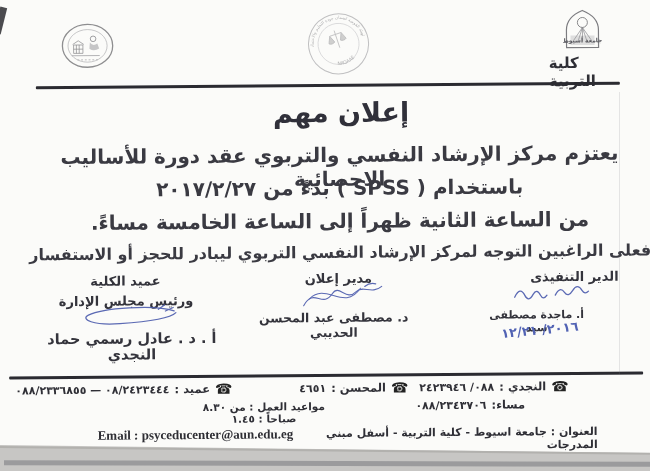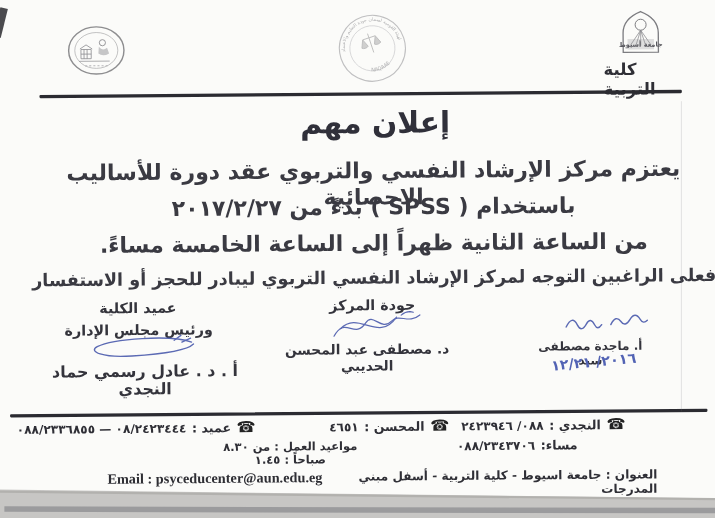--- a/index.html
+++ b/index.html
@@ -79,30 +79,31 @@
 
     <div class="abs rule" style="left:37px;top:84px;width:584px;"></div>
 
     <div class="abs title" style="left:42px;top:97px;width:600px;">إعلان مهم</div>
 
     <div class="abs bodyline" style="left:25px;top:143px;width:630px;">يعتزم مركز الإرشاد النفسي والتربوي عقد دورة للأساليب الاحصائية</div>
     <div class="abs bodyline" style="left:25px;top:176px;width:630px;">باستخدام ( SPSS ) بدءً من ٢٠١٧/٢/٢٧</div>
     <div class="abs bodyline" style="left:25px;top:209px;width:630px;">من الساعة الثانية ظهراً إلى الساعة الخامسة مساءً.</div>
     <div class="abs bodyline small" style="left:25px;top:243px;width:630px;">فعلى الراغبين التوجه لمركز الإرشاد النفسي التربوي ليبادر للحجز أو الاستفسار</div>
 
+    <div class="abs sigtitle" style="left:528px;top:271px;width:92px;">الدير التنفيذى</div>
     <svg class="abs" style="left:510px;top:284px;" width="84" height="24" viewBox="0 0 90 26">
       <g fill="none" stroke="#4a5aac" stroke-width="1.4" stroke-linecap="round" opacity="0.9">
         <path d="M4,16 q6,-12 11,-2 q4,8 9,-1 q4,-7 8,1 q3,6 7,0"></path>
         <path d="M48,14 q5,-10 10,-3 q4,6 9,-2 q5,-8 10,0 q3,5 7,1"></path>
       </g>
     </svg>
     <div class="abs signame" style="left:486px;top:310px;width:100px;font-size:11px;">أ. ماجدة مصطفى سيد</div>
     <div class="abs hand-date" style="left:497px;top:324px;width:84px;text-align:center;" dir="ltr">٢٠١٦/ ١٢/٢١</div>
 
-    <div class="abs sigtitle" style="left:294px;top:271px;width:88px;">جودة المركز</div>
+    <div class="abs sigtitle" style="left:294px;top:271px;width:88px;">مدير إعلان</div>
     <svg class="abs" style="left:294px;top:280px;" width="98" height="34" viewBox="0 0 110 40">
       <g fill="none" stroke="#4a5aac" stroke-width="1.3" stroke-linecap="round" opacity="0.9">
         <path d="M8,30 C20,8 30,34 42,16 C50,4 58,26 70,14 C78,6 88,18 100,8"></path>
         <path d="M15,22 C35,2 55,38 75,10"></path>
         <path d="M80,8 q6,-5 13,-3"></path>
       </g>
     </svg>
     <div class="abs signame" style="left:240px;top:310px;width:186px;font-size:12.5px;">د. مصطفى عبد المحسن الحديبي</div>
 
     <div class="abs sigtitle" style="left:60px;top:272px;width:130px;">عميد الكلية</div>

